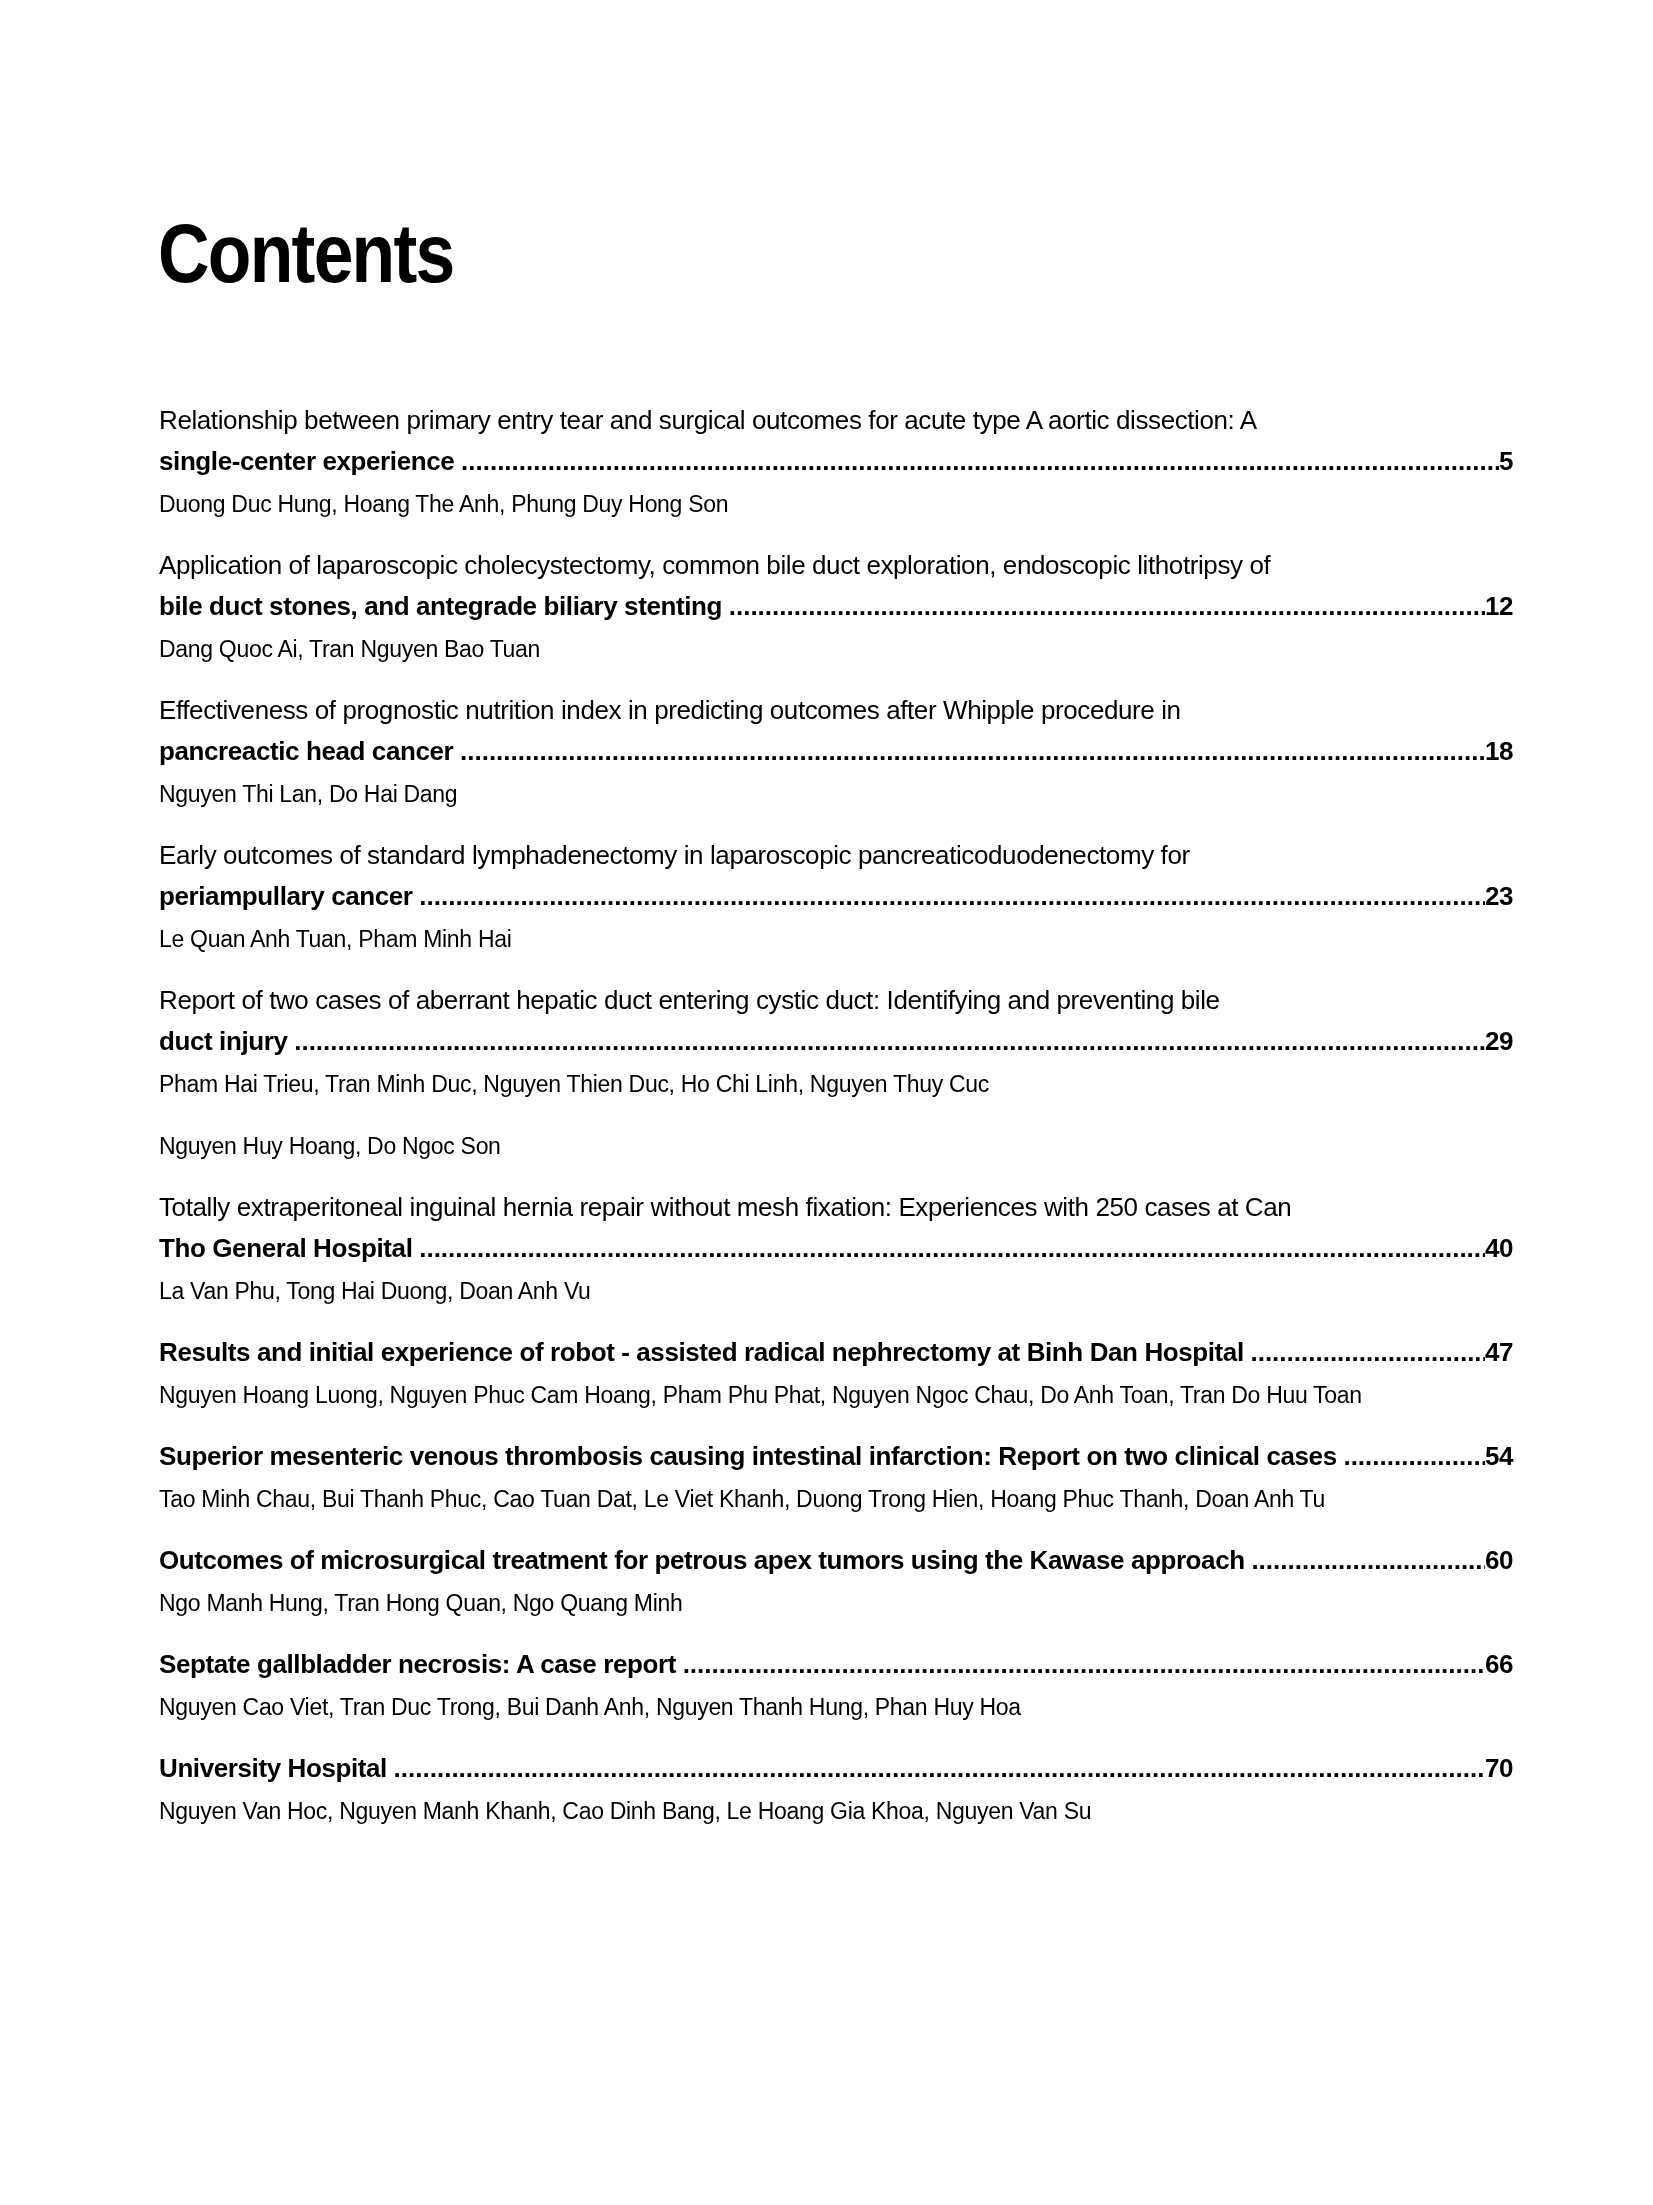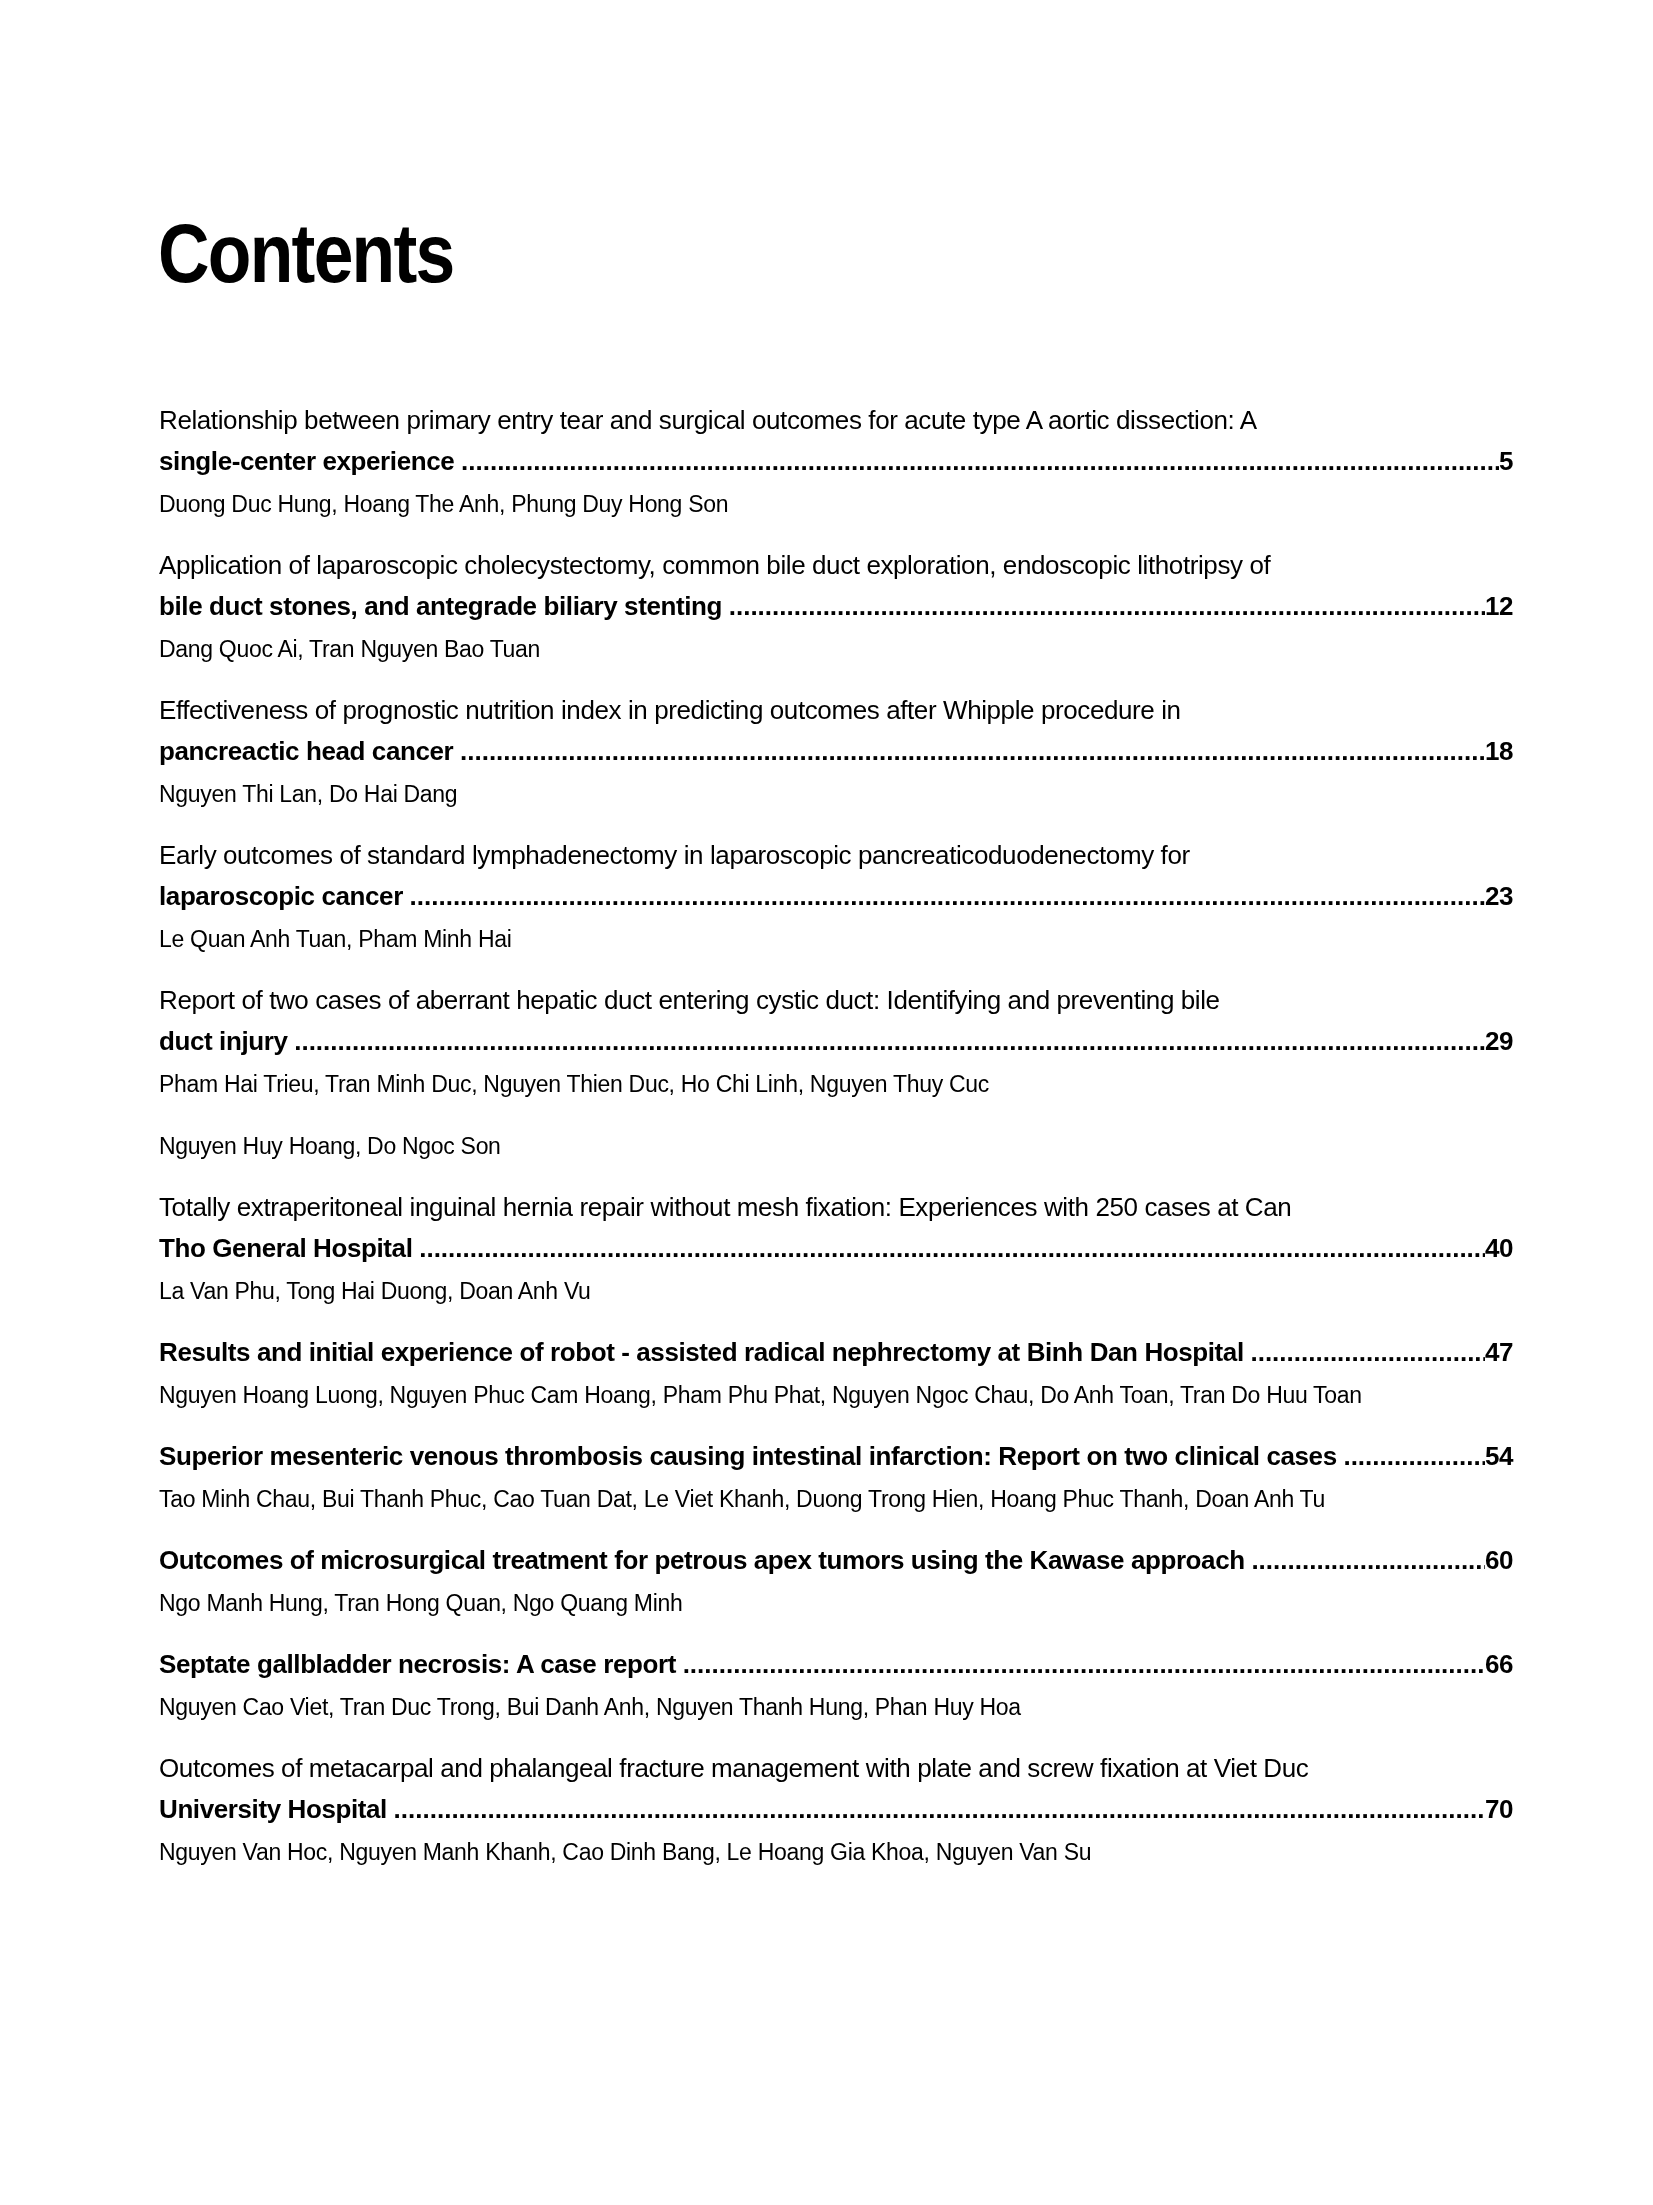--- a/index.html
+++ b/index.html
@@ -118,21 +118,21 @@
     <div class="entry-lastline">
       <span class="lastline-text">pancreactic head cancer</span>
       <span class="dot-leader"></span>
       <span class="page-number">18</span>
     </div>
     <div class="entry-authors">Nguyen Thi Lan, Do Hai Dang</div>
   </div>
       <div class="entry">
     <div class="entry-title">Early outcomes of standard lymphadenectomy in laparoscopic pancreaticoduodenectomy for</div>
     <div class="entry-lastline">
-      <span class="lastline-text">laparoscopic cancer</span>
+      <span class="lastline-text">periampullary cancer</span>
       <span class="dot-leader"></span>
       <span class="page-number">23</span>
     </div>
     <div class="entry-authors">Le Quan Anh Tuan, Pham Minh Hai</div>
   </div>
       <div class="entry">
     <div class="entry-title">Report of two cases of aberrant hepatic duct entering cystic duct: Identifying and preventing bile</div>
     <div class="entry-lastline">
       <span class="lastline-text">duct injury</span>
       <span class="dot-leader"></span>
@@ -183,21 +183,20 @@
       <div class="entry">
 
     <div class="entry-lastline">
       <span class="lastline-text">Septate gallbladder necrosis: A case report</span>
       <span class="dot-leader"></span>
       <span class="page-number">66</span>
     </div>
     <div class="entry-authors">Nguyen Cao Viet, Tran Duc Trong, Bui Danh Anh, Nguyen Thanh Hung, Phan Huy Hoa</div>
   </div>
       <div class="entry">
-    <div class="entry-title">Outcomes of metacarpal and phalangeal fracture management with plate and screw fixation at Viet Duc</div>
     <div class="entry-lastline">
       <span class="lastline-text">University Hospital</span>
       <span class="dot-leader"></span>
       <span class="page-number">70</span>
     </div>
     <div class="entry-authors">Nguyen Van Hoc, Nguyen Manh Khanh, Cao Dinh Bang, Le Hoang Gia Khoa, Nguyen Van Su</div>
   </div>
     </div>
 </div>
 

